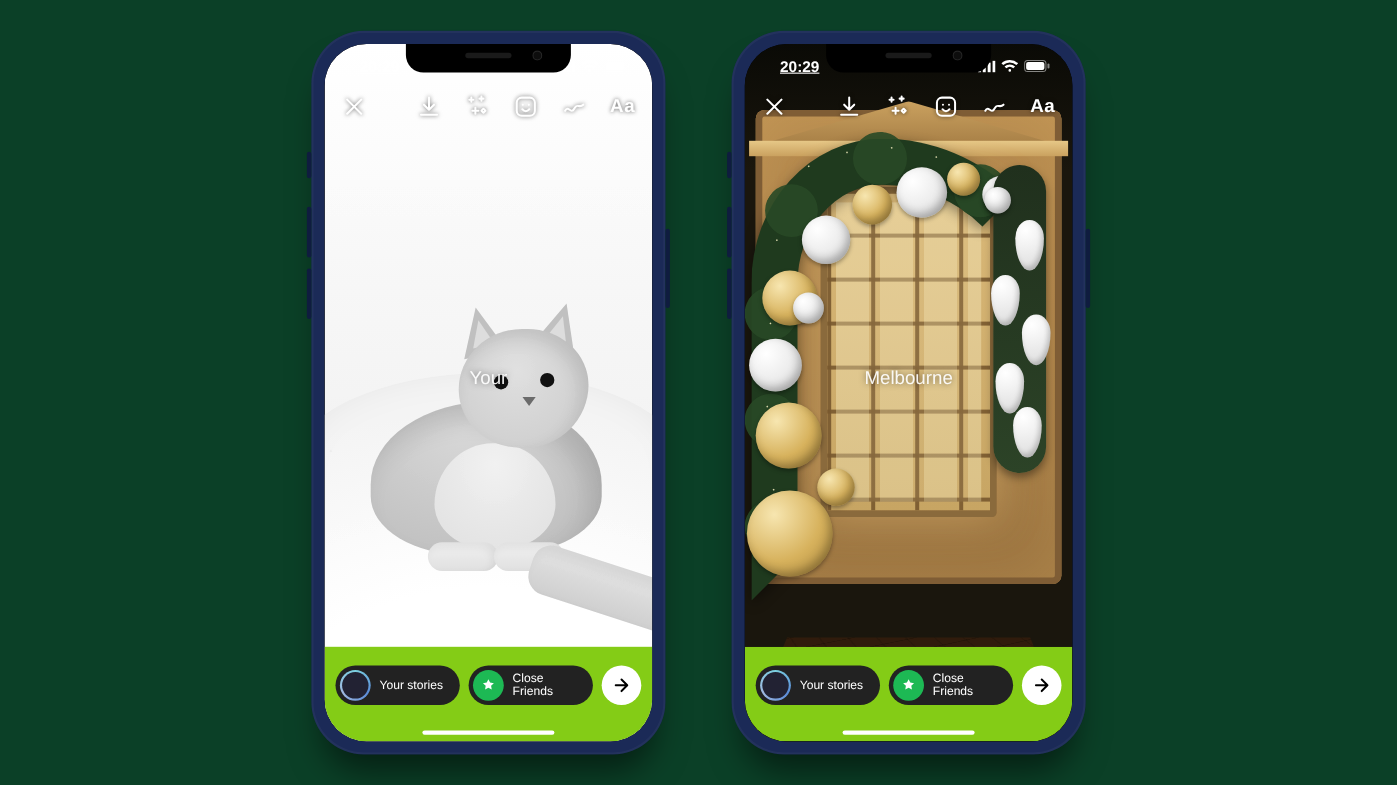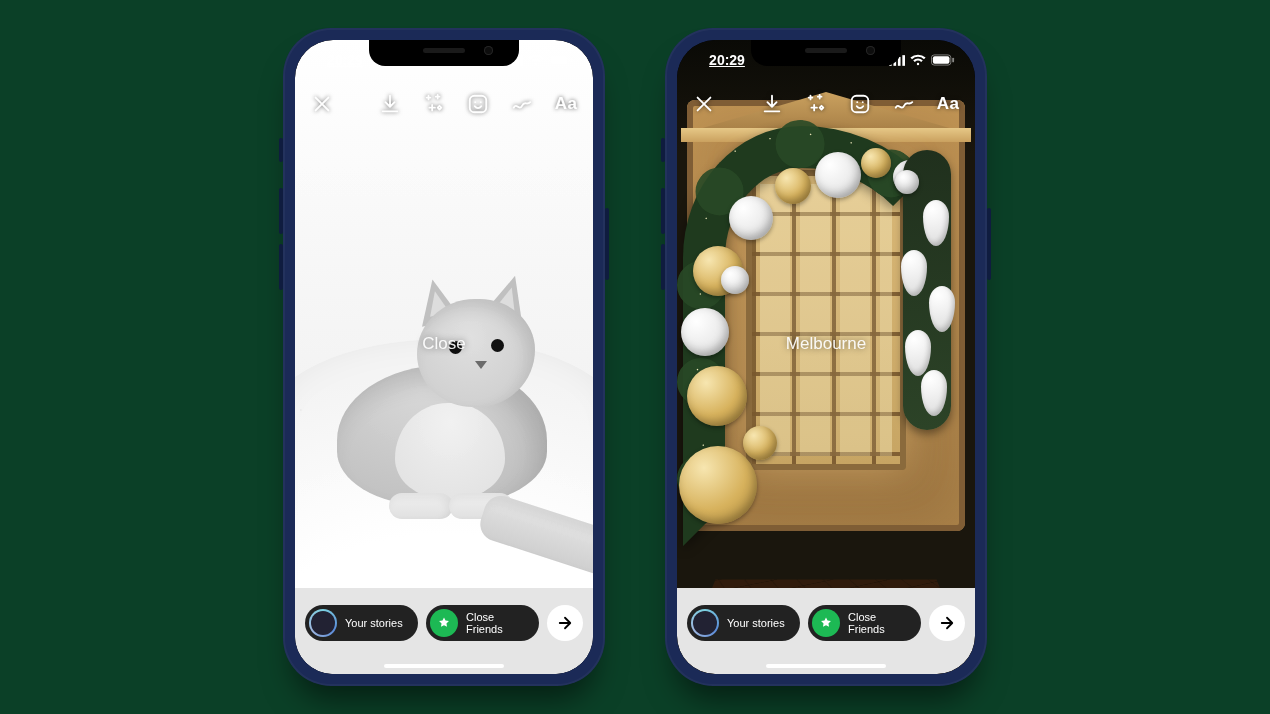--- a/index.html
+++ b/index.html
@@ -86,21 +86,21 @@
     position:absolute; inset:0;
     border-radius:38px;
     overflow:hidden;
   }
   .story .bg{ position:absolute; inset:0; }
 
   
   .tools{
     position:absolute; top:44px; left:0; right:0;
     height:40px;
-    display:flex; align-items:center;
+    display:flex; 
     padding:0 14px;
     gap:18px;
     z-index:30;
   }
   .tools .spacer{ flex:1; }
   .tool-btn{
     width:26px; height:26px;
     display:flex; align-items:center; justify-content:center;
     color:#fff;
     filter: drop-shadow(0 0 2px rgba(0,0,0,.6));
@@ -114,21 +114,21 @@
     font-size:17px; font-weight:400;
     color:rgba(255,255,255,.92);
     text-shadow:0 0 6px rgba(0,0,0,.5);
     z-index:20;
   }
 
   
   .bottombar{
     position:absolute; left:0; right:0; bottom:0;
     height:86px;
-    background:#e5e5e5;
+    background:#84cc16;
     display:flex; align-items:center;
     padding:0 10px 16px 10px;
     gap:8px;
     z-index:30;
   }
   .pill{
     height:36px;
     border-radius:18px;
     background:#222;
     display:flex; align-items:center; gap:8px;
@@ -385,21 +385,21 @@
           <div class="head"></div>
           <div class="eye l"></div>
             <div class="eye r"></div>
           <div class="nose"></div>
           <div class="paw l"></div>
             <div class="paw r"></div>
           <div class="armstretch"></div>
         </div>
       </div>
 
-      <div class="filter-label">Close</div>
+      <div class="filter-label">Your</div>
 
       <div class="tools">
         <div class="tool-btn" aria-label="Close">
           <svg viewBox="0 0 24 24">
               <path d="M5 5l14 14M19 5L5 19"></path>
             </svg>
         </div>
         <div class="spacer"></div>
         <div class="tool-btn" aria-label="Download">
           <svg viewBox="0 0 24 24">

